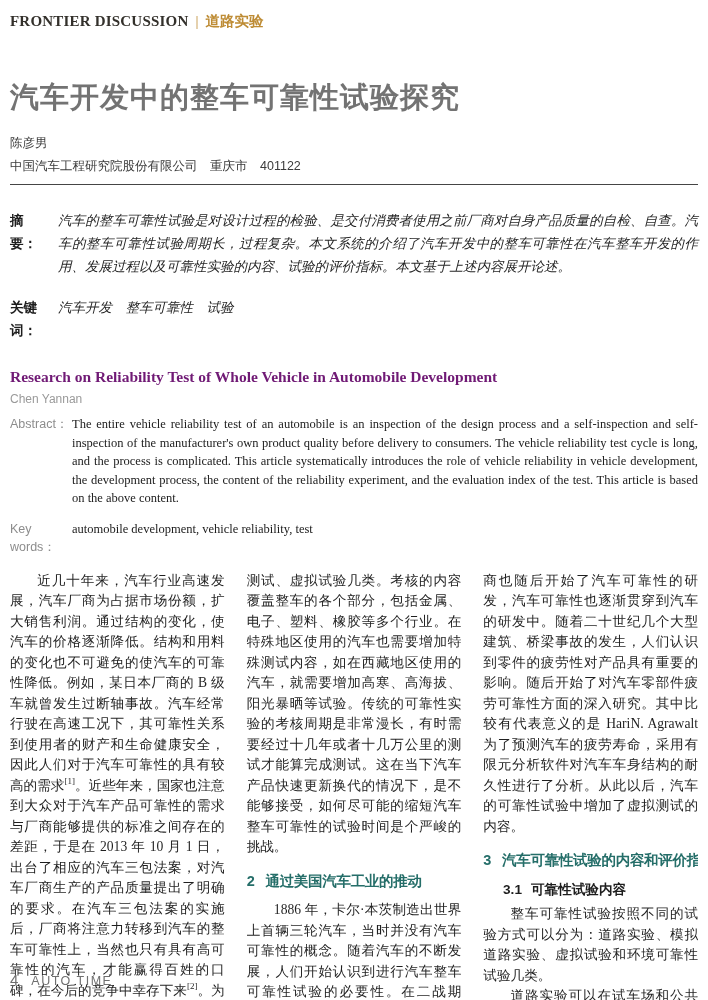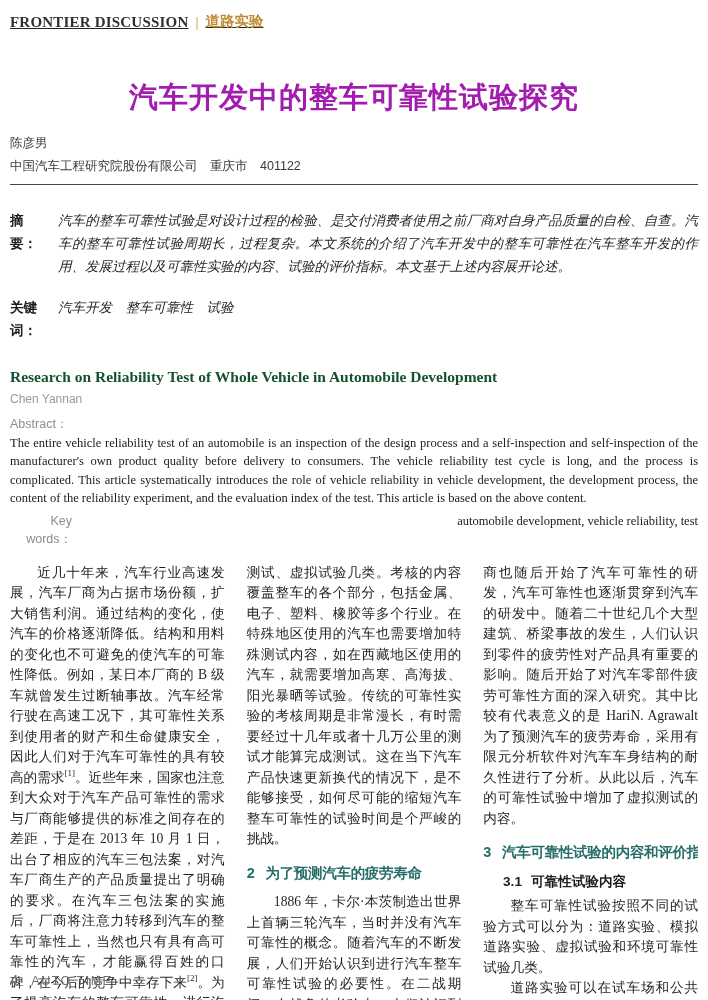--- a/index.html
+++ b/index.html
@@ -4,44 +4,44 @@
 <style>
   html,body{margin:0;padding:0;background:#ffffff;}
   .page{
     width:708px;height:1000px;box-sizing:border-box;
     background:#ffffff;position:relative;
     padding:10px 10px 0 10px;
     font-family:"Liberation Serif","DejaVu Serif",serif;
     color:#222;overflow:hidden;
   }
   
-  .jheader{display:flex;align-items:flex-end;gap:7px;margin-top:2px;text-decoration:underline;}
+  .jheader{display:flex;align-items:center;gap:7px;margin-top:2px;}
   .hdr-en{font-family:"Liberation Serif","DejaVu Serif",serif;font-weight:700;font-size:15px;color:#33302b;letter-spacing:.2px;}
   .hdr-sep{font-size:15px;font-weight:400;}
   .hdr-zh{font-family:"Liberation Sans","DejaVu Sans",sans-serif;font-weight:600;font-size:14.5px;}
   
   h1.title{margin:47px 0 0 0;font-family:"Liberation Sans","DejaVu Sans",sans-serif;
-    font-size:29px;font-weight:800;color:#a21caf;letter-spacing:1px;text-align:center;}
+    font-size:29px;font-weight:800;color:#737373;letter-spacing:1px;}
   .author{margin-top:17px;font-family:Liberation Sans, sans-serif;font-size:12.5px;color:#3a3a3a;}
   .affil{margin-top:6px;font-family:"Liberation Sans","DejaVu Sans",sans-serif;font-size:12.5px;color:#3a3a3a;}
   .rule{border:none;border-top:1.5px solid #454545;margin:9px 0 0 0;}
   
   .abs-zh{display:flex;margin-top:24px;font-size:13.5px;line-height:23px;}
   .abs-zh .label{flex:none;width:48px;font-family:"Liberation Sans","DejaVu Sans",sans-serif;font-weight:700;color:#1d1d1d;font-style:normal;}
   .abs-zh .text{flex:1;font-style:italic;text-align:justify;color:#262626;}
   .kw-zh{display:flex;font-size:13.5px;line-height:23px;margin-top:18px;}
   .kw-zh .label{flex:none;width:48px;font-family:"Liberation Sans","DejaVu Sans",sans-serif;font-weight:700;color:#1d1d1d;}
   .kw-zh .text{flex:1;font-style:italic;color:#262626;}
   
-  .en-title{margin:26px 0 0 0;font-family:"Liberation Serif","DejaVu Serif",serif;font-size:15.5px;font-weight:700;color:#14532d;}
+  .en-title{margin:26px 0 0 0;font-family:"Liberation Serif","DejaVu Serif",serif;font-size:15.5px;font-weight:700;color:#701a75;}
   .en-author{margin-top:6px;font-family:"Liberation Sans","DejaVu Sans",sans-serif;font-size:12px;color:#9a9a9a;}
-  .abs-en{display:flex;margin-top:9px;font-size:12.5px;line-height:18.5px;flex-direction:column;}
+  .abs-en{display:flex;margin-top:9px;font-size:12.5px;line-height:18.5px;}
   .abs-en .label{flex:none;width:62px;font-family:"Liberation Sans","DejaVu Sans",sans-serif;color:#8d8d8d;}
   .abs-en .text{flex:1;text-align:justify;color:#202020;}
-  .kw-en{display:flex;margin-top:4px;font-size:12.5px;line-height:18px;text-align:right;}
+  .kw-en{display:flex;margin-top:12px;font-size:12.5px;line-height:18px;}
   .kw-en .label{flex:none;width:62px;font-family:"Liberation Sans","DejaVu Sans",sans-serif;color:#8d8d8d;}
   .kw-en .text{flex:1;color:#202020;}
   
   .columns{display:flex;gap:22px;margin-top:15px;height:480px;overflow:hidden;}
   .col{flex:1;min-width:0;font-size:13.6px;line-height:20.5px;text-align:justify;color:#1f1f1f;}
   .col p{margin:0;}
   .col p.indent{text-indent:2em;}
   .col h2{font-family:"Liberation Sans","DejaVu Sans",sans-serif;font-weight:700;
     font-size:14.5px;margin:13px 0 9px 0;white-space:nowrap;letter-spacing:-.3px;}
   .col h2 .num{margin-right:11px;}
@@ -95,21 +95,21 @@
     <span class="label">Key words：</span>
     <span class="text">automobile development, vehicle reliability, test</span>
   </div>
 
   <div class="columns" id="cols">
       <div class="col">
         <p class="indent">近几十年来，汽车行业高速发展，汽车厂商为占据市场份额，扩大销售利润。通过结构的变化，使汽车的价格逐渐降低。结构和用料的变化也不可避免的使汽车的可靠性降低。例如，某日本厂商的 B 级车就曾发生过断轴事故。汽车经常行驶在高速工况下，其可靠性关系到使用者的财产和生命健康安全，因此人们对于汽车可靠性的具有较高的需求<sup>[1]</sup>。近些年来，国家也注意到大众对于汽车产品可靠性的需求与厂商能够提供的标准之间存在的差距，于是在 2013 年 10 月 1 日，出台了相应的汽车三包法案，对汽车厂商生产的产品质量提出了明确的要求。在汽车三包法案的实施后，厂商将注意力转移到汽车的整车可靠性上，当然也只有具有高可靠性的汽车，才能赢得百姓的口碑，在今后的竞争中幸存下来<sup>[2]</sup>。为了提高汽车的整车可靠性，进行汽车开发中的整车可靠性试验是非常必要的。</p>
       </div>
       <div class="col">
         <p>测试、虚拟试验几类。考核的内容覆盖整车的各个部分，包括金属、电子、塑料、橡胶等多个行业。在特殊地区使用的汽车也需要增加特殊测试内容，如在西藏地区使用的汽车，就需要增加高寒、高海拔、阳光暴晒等试验。传统的可靠性实验的考核周期是非常漫长，有时需要经过十几年或者十几万公里的测试才能算完成测试。这在当下汽车产品快速更新换代的情况下，是不能够接受，如何尽可能的缩短汽车整车可靠性的试验时间是个严峻的挑战。</p>
-        <h2 style="color: rgb(37, 110, 105);"><span class="num">2</span><span>为了预测汽车的疲劳寿命</span></h2>
+        <h2 style="color: rgb(37, 110, 105);"><span class="num">2</span><span>通过美国汽车工业的推动</span></h2>
         <p class="indent">1886 年，卡尔·本茨制造出世界上首辆三轮汽车，当时并没有汽车可靠性的概念。随着汽车的不断发展，人们开始认识到进行汽车整车可靠性试验的必要性。在二战期间，在战争的考验中，人们认识到可靠性问题可能影响经济、生命、军事和政治等重大问题，各国开始大规模的投入资金和精力进行可靠性的研究试验，可靠性研究工作很快的取得了一些进展。随着可靠性研究的深入，美国的一些汽车公司也随后成立了有组织、大规模、目的明确的研究汽车可靠性的部门。通过美国汽车工业的推动，世界各国的汽车厂</p>
       </div>
       <div class="col">
         <p>商也随后开始了汽车可靠性的研发，汽车可靠性也逐渐贯穿到汽车的研发中。随着二十世纪几个大型建筑、桥梁事故的发生，人们认识到零件的疲劳性对产品具有重要的影响。随后开始了对汽车零部件疲劳可靠性方面的深入研究。其中比较有代表意义的是 HariN. Agrawalt 为了预测汽车的疲劳寿命，采用有限元分析软件对汽车车身结构的耐久性进行了分析。从此以后，汽车的可靠性试验中增加了虚拟测试的内容。</p>
         <h2 style="color: rgb(37, 110, 105);"><span class="num">3</span><span>汽车可靠性试验的内容和评价指标</span></h2>
         <h3><span class="num">3.1</span><span>可靠性试验内容</span></h3>
         <p class="indent">整车可靠性试验按照不同的试验方式可以分为：道路实验、模拟道路实验、虚拟试验和环境可靠性试验几类。</p>
         <p class="indent">道路实验可以在试车场和公共两种道路上进行测试，试车场道路主要通过模拟汽车在不同路上的行驶过程，观察汽车在行驶中可能出现的各种激励，进而筛选出该车最恶劣的行驶工况。进行试车场道路试验可以高效的测试汽车在不同路况下的行驶情况，用试车场道路试验代替用户的行驶，一般按照 1:4 的工况里程进行换算，即 1 公里的试车场行驶里程可以替换 4 公里的用户行驶里程，</p>
       </div>
     </div>

